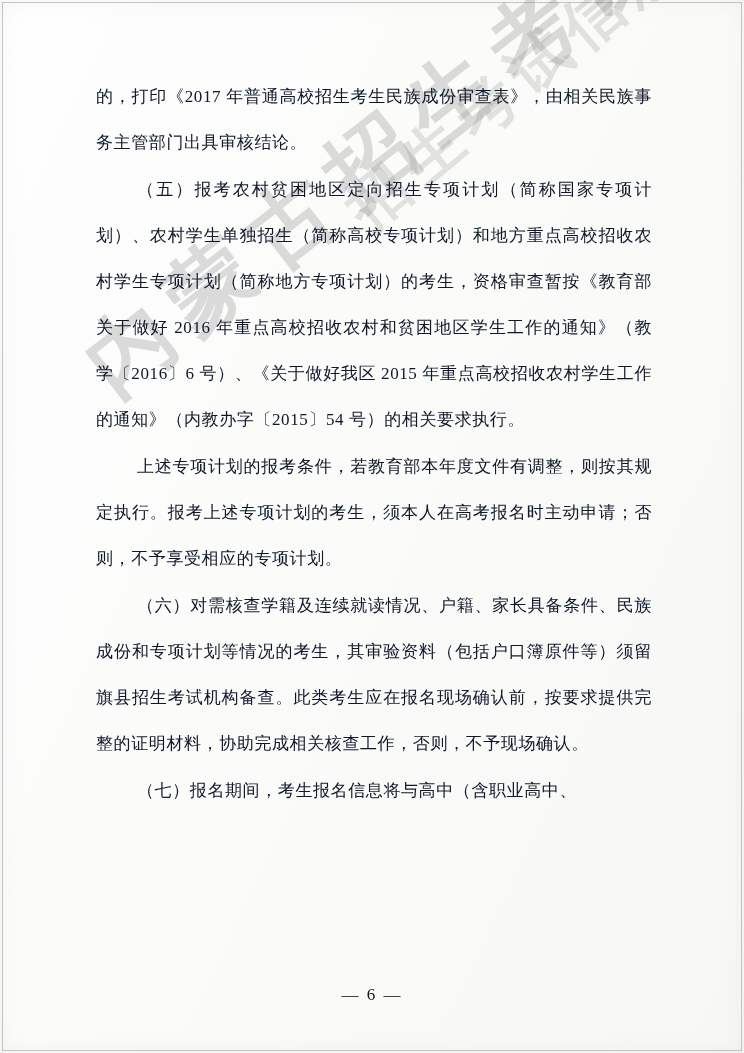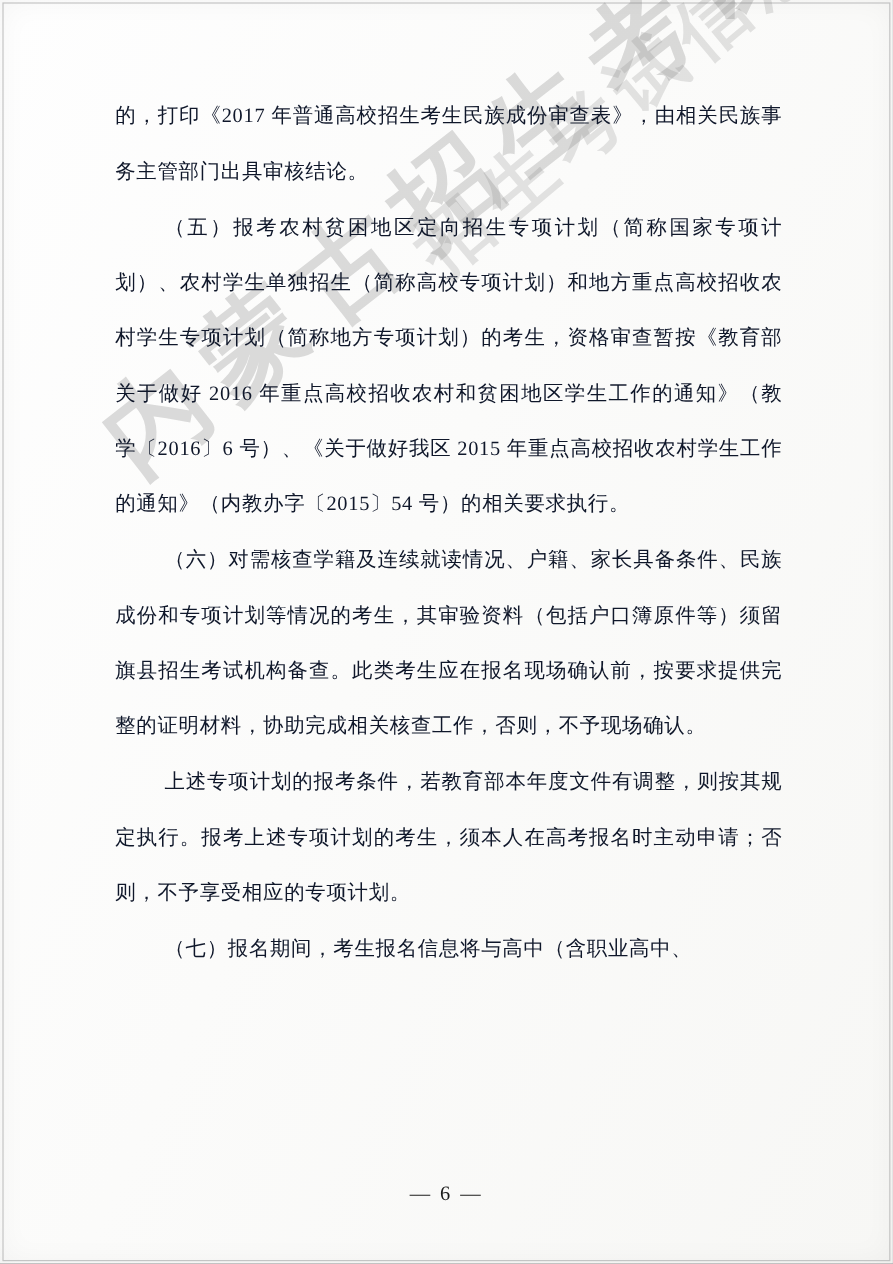--- a/index.html
+++ b/index.html
@@ -109,20 +109,20 @@
 <div class="page">
   <div class="paper-tint"></div>
   <div class="page-border"></div>
 
   <div class="watermark wm-main">内蒙古招生考试信息网</div>
   <div class="watermark wm-sub">招生考试信息</div>
 
   <div class="content">
     <p class="para">的，打印《2017 年普通高校招生考生民族成份审查表》，由相关民族事务主管部门出具审核结论。</p>
     <p class="para indent">（五）报考农村贫困地区定向招生专项计划（简称国家专项计划）、农村学生单独招生（简称高校专项计划）和地方重点高校招收农村学生专项计划（简称地方专项计划）的考生，资格审查暂按《教育部关于做好 2016 年重点高校招收农村和贫困地区学生工作的通知》（教学〔2016〕6 号）、《关于做好我区 2015 年重点高校招收农村学生工作的通知》（内教办字〔2015〕54 号）的相关要求执行。</p>
+    <p class="para indent">上述专项计划的报考条件，若教育部本年度文件有调整，则按其规定执行。报考上述专项计划的考生，须本人在高考报名时主动申请；否则，不予享受相应的专项计划。</p>
     <p class="para indent">（六）对需核查学籍及连续就读情况、户籍、家长具备条件、民族成份和专项计划等情况的考生，其审验资料（包括户口簿原件等）须留旗县招生考试机构备查。此类考生应在报名现场确认前，按要求提供完整的证明材料，协助完成相关核查工作，否则，不予现场确认。</p>
-    <p class="para indent">上述专项计划的报考条件，若教育部本年度文件有调整，则按其规定执行。报考上述专项计划的考生，须本人在高考报名时主动申请；否则，不予享受相应的专项计划。</p>
     <p class="para indent">（七）报名期间，考生报名信息将与高中（含职业高中、</p>
   </div>
 
   <div class="footer">— 6 —</div>
   <div class="edge-shadow"></div>
 </div>
 
 </body></html>

